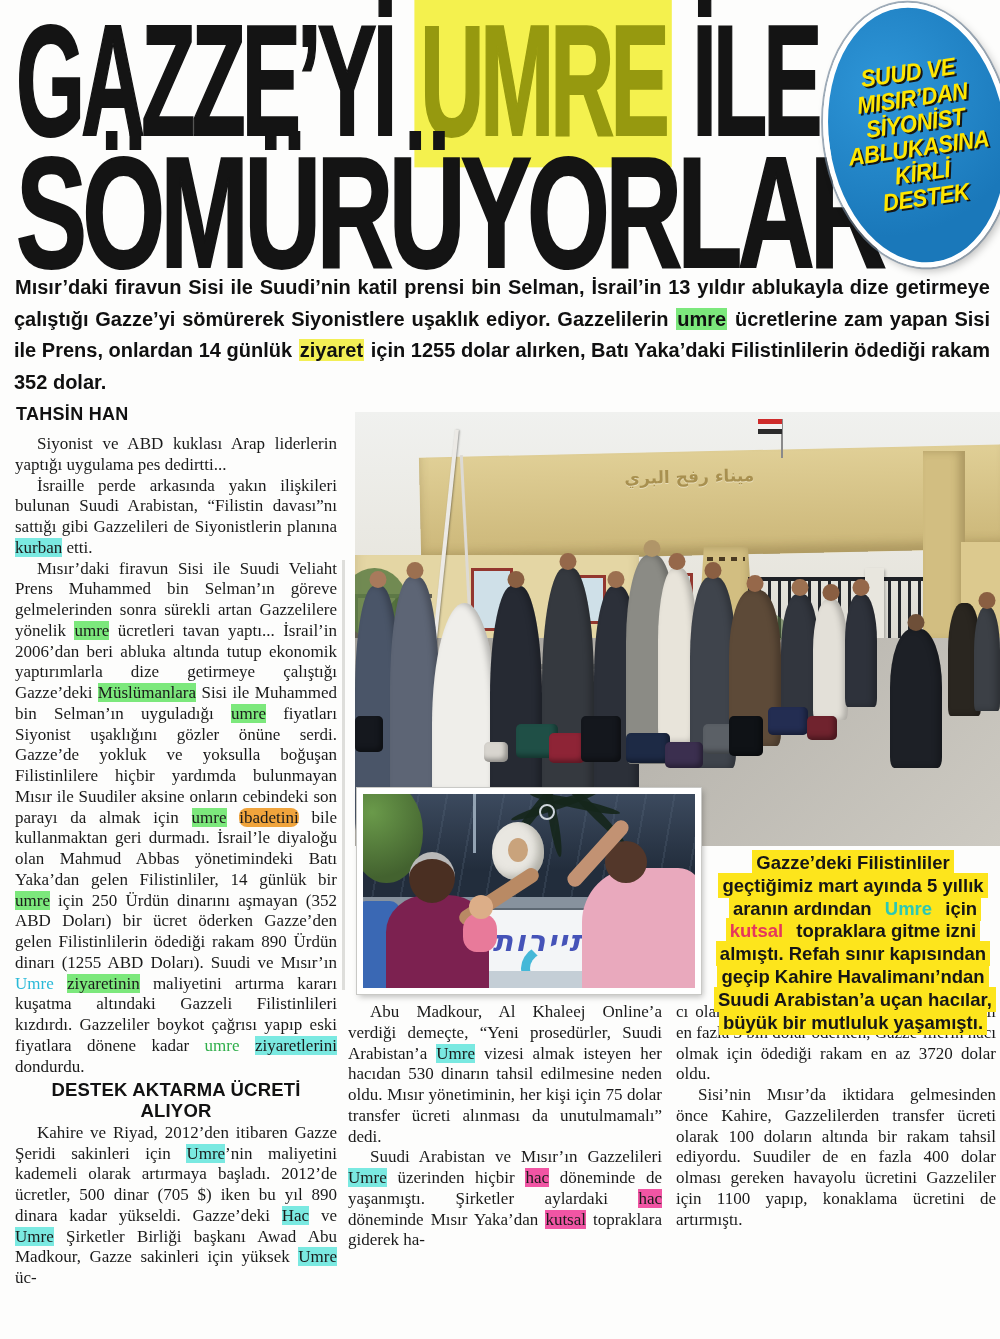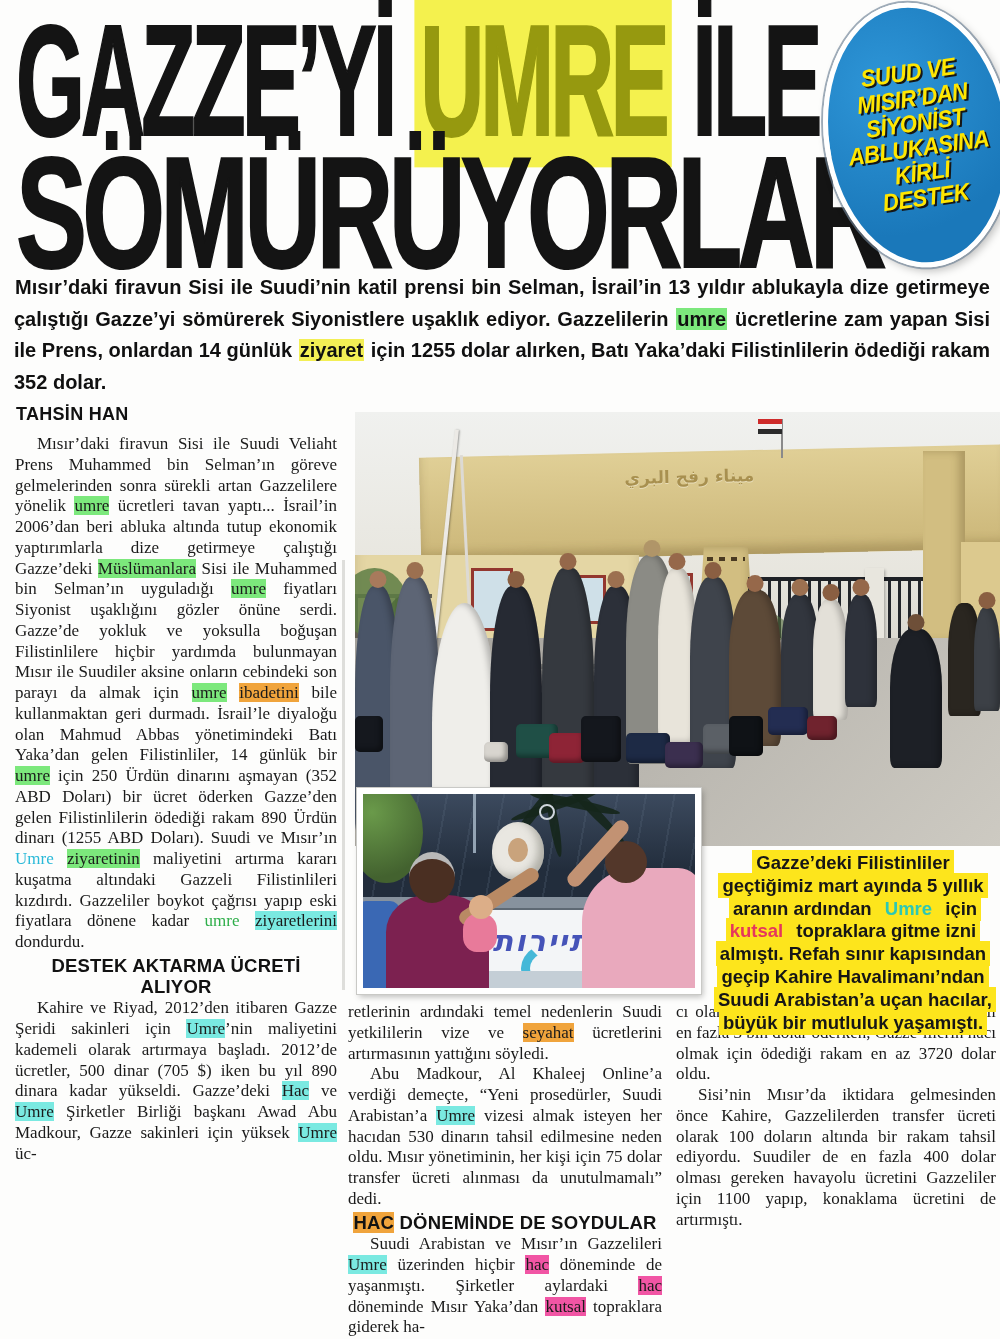--- a/index.html
+++ b/index.html
@@ -42,21 +42,21 @@
   .col p.noindent{text-indent:0;}
   .subhead{margin:3px 0 1px;font-family:"Liberation Sans","DejaVu Sans",sans-serif;
            font-weight:800;font-size:18.5px;text-align:center;text-indent:0;color:#121212;letter-spacing:.2px;}
   #col-left{left:15px;top:434px;width:322px;}
   #col-mid{left:348px;top:1002px;width:314px;}
   #col-right{left:676px;top:1002px;width:320px;}
 
   
   .seg-green{background:#7ce87c;}
   .seg-cyan{background:#7ae9e1;}
-  .seg-orange{background:#f0a43c;}
+  .seg-orange{background:#f0a43c;border-radius:8px;}
   .seg-pink{background:#f155a4;}
   .seg-yellow{background:#f3ef55;}
   .seg-cyan-text{color:#29b9d8;}
   .seg-green-text{color:#2fae4a;}
 
   .col-rule{position:absolute;left:342px;top:560px;width:3px;height:430px;background:#dededb;}
 
   
   .photo-main{position:absolute;left:355px;top:412px;width:645px;height:434px;overflow:hidden;
               background:linear-gradient(180deg,#f0f1ef 0%,#e7e5dd 40%,#dbd8cf 55%);}
@@ -163,20 +163,22 @@
       <div class="badge-line">DESTEK</div>
     </div>
 
   <div class="lede"><span>Mısır’daki firavun Sisi ile Suudi’nin katil prensi bin Selman, İsrail’in 13 yıldır ablukayla dize getirmeye çalıştığı Gazze’yi sömürerek Siyonistlere uşaklık ediyor. Gazzelilerin </span><span class="seg-green">umre</span><span> ücretlerine zam yapan Sisi ile Prens, onlardan 14 günlük </span><span class="seg-yellow">ziyaret</span><span> için 1255 dolar alırken, Batı Yaka’daki Filistinlilerin ödediği rakam 352 dolar.</span></div>
 
   <div class="byline">TAHSİN HAN</div>
 
   <div class="col-rule"></div>
 
   <div class="col" id="col-left">
+      <p><span>Siyonist ve ABD kuklası Arap liderlerin yaptığı uygulama pes dedirtti...</span></p>
+      <p><span>İsraille perde arkasında yakın ilişkileri bulunan Suudi Arabistan, “Filistin davası”nı sattığı gibi Gazzelileri de Siyonistlerin planına </span><span class="seg-cyan">kurban</span><span> etti.</span></p>
       <p><span>Mısır’daki firavun Sisi ile Suudi Veliaht Prens Muhammed bin Selman’ın göreve gelmelerinden sonra sürekli artan Gazzelilere yönelik </span><span class="seg-green">umre</span><span> ücretleri tavan yaptı... İsrail’in 2006’dan beri abluka altında tutup ekonomik yaptırımlarla dize getirmeye çalıştığı Gazze’deki </span><span class="seg-green">Müslümanlara</span><span> Sisi ile Muhammed bin Selman’ın uyguladığı </span><span class="seg-green">umre</span><span> fiyatları Siyonist uşaklığını gözler önüne serdi. Gazze’de yokluk ve yoksulla boğuşan Filistinlilere hiçbir yardımda bulunmayan Mısır ile Suudiler aksine onların cebindeki son parayı da almak için </span><span class="seg-green">umre</span><span> </span><span class="seg-orange">ibadetini</span><span> bile kullanmaktan geri durmadı. İsrail’le diyaloğu olan Mahmud Abbas yönetimindeki Batı Yaka’dan gelen Filistinliler, 14 günlük bir </span><span class="seg-green">umre</span><span> için 250 Ürdün dinarını aşmayan (352 ABD Doları) bir ücret öderken Gazze’den gelen Filistinlilerin ödediği rakam 890 Ürdün dinarı (1255 ABD Doları). Suudi ve Mısır’ın </span><span class="seg-cyan-text">Umre</span><span> </span><span class="seg-green">ziyaretinin</span><span> maliyetini artırma kararı kuşatma altındaki Gazzeli Filistinlileri kızdırdı. Gazzeliler boykot çağrısı yapıp eski fiyatlara dönene kadar </span><span class="seg-green-text">umre</span><span> </span><span class="seg-cyan">ziyaretlerini</span><span> dondurdu.</span></p>
       <h3 class="subhead"><span>DESTEK AKTARMA ÜCRETİ ALIYOR</span></h3>
       <p><span>Kahire ve Riyad, 2012’den itibaren Gazze Şeridi sakinleri için </span><span class="seg-cyan">Umre</span><span>’nin maliyetini kademeli olarak artırmaya başladı. 2012’de ücretler, 500 dinar (705 $) iken bu yıl 890 dinara kadar yükseldi. Gazze’deki </span><span class="seg-cyan">Hac</span><span> ve </span><span class="seg-cyan">Umre</span><span> Şirketler Birliği başkanı Awad Abu Madkour, Gazze sakinleri için yüksek </span><span class="seg-cyan">Umre</span><span> üc-</span></p>
     </div>
 
   <div class="photo-main">
     <div class="m-beam">
       <div class="m-inscription">ميناء رفح البري</div>
     </div>
     <div class="m-wall-left"></div>
@@ -287,23 +289,21 @@
     <div class="i-baby"></div>
     <div class="i-baby-head"></div>
     <div class="i-man-right"></div>
     <div class="i-head-r"></div>
     <div class="i-arm-r"></div>
   </div>
 
   <div class="caption"><span>Gazze’deki Filistinliler geçtiğimiz mart ayında 5 yıllık aranın ardından </span><span class="seg-cap-cyan">Umre</span><span> için </span><span class="seg-cap-red">kutsal</span><span> topraklara gitme izni almıştı. Refah sınır kapısından geçip Kahire Havalimanı’ndan Suudi Arabistan’a uçan hacılar, büyük bir mutluluk yaşamıştı.</span></div>
 
   <div class="col" id="col-mid">
-      <p class="noindent"><span>retlerinin ardındaki temel nedenlerin Suudi yetkililerin vize ve </span><span class="seg-orange">seyahat</span><span> ücretlerini artırmasının yattığını söyledi.</span></p>
       <p><span>Abu Madkour, Al Khaleej Online’a verdiği demeçte, “Yeni prosedürler, Suudi Arabistan’a </span><span class="seg-cyan">Umre</span><span> vizesi almak isteyen her hacıdan 530 dinarın tahsil edilmesine neden oldu. Mısır yönetiminin, her kişi için 75 dolar transfer ücreti alınması da unutulmamalı” dedi.</span></p>
-      <h3 class="subhead"><span class="seg-orange">HAC</span><span> DÖNEMİNDE DE SOYDULAR</span></h3>
       <p><span>Suudi Arabistan ve Mısır’ın Gazzelileri </span><span class="seg-cyan">Umre</span><span> üzerinden hiçbir </span><span class="seg-pink">hac</span><span> döneminde de yaşanmıştı. Şirketler aylardaki </span><span class="seg-pink">hac</span><span> döneminde Mısır Yaka’dan </span><span class="seg-pink">kutsal</span><span> topraklara giderek ha-</span></p>
     </div>
 
   <div class="col" id="col-right">
       <p class="noindent"><span>cı olan Filistinliler </span><span class="seg-cyan">kurban</span><span> kesim ücreti dahil en fazla 3 bin dolar öderken, Gazze’lilerin hacı olmak için ödediği rakam en az 3720 dolar oldu.</span></p>
       <p><span>Sisi’nin Mısır’da iktidara gelmesinden önce Kahire, Gazzelilerden transfer ücreti olarak 100 doların altında bir rakam tahsil ediyordu. Suudiler de en fazla 400 dolar olması gereken havayolu ücretini Gazzeliler için 1100 yapıp, konaklama ücretini de artırmıştı.</span></p>
     </div>
 
 </div>
 

